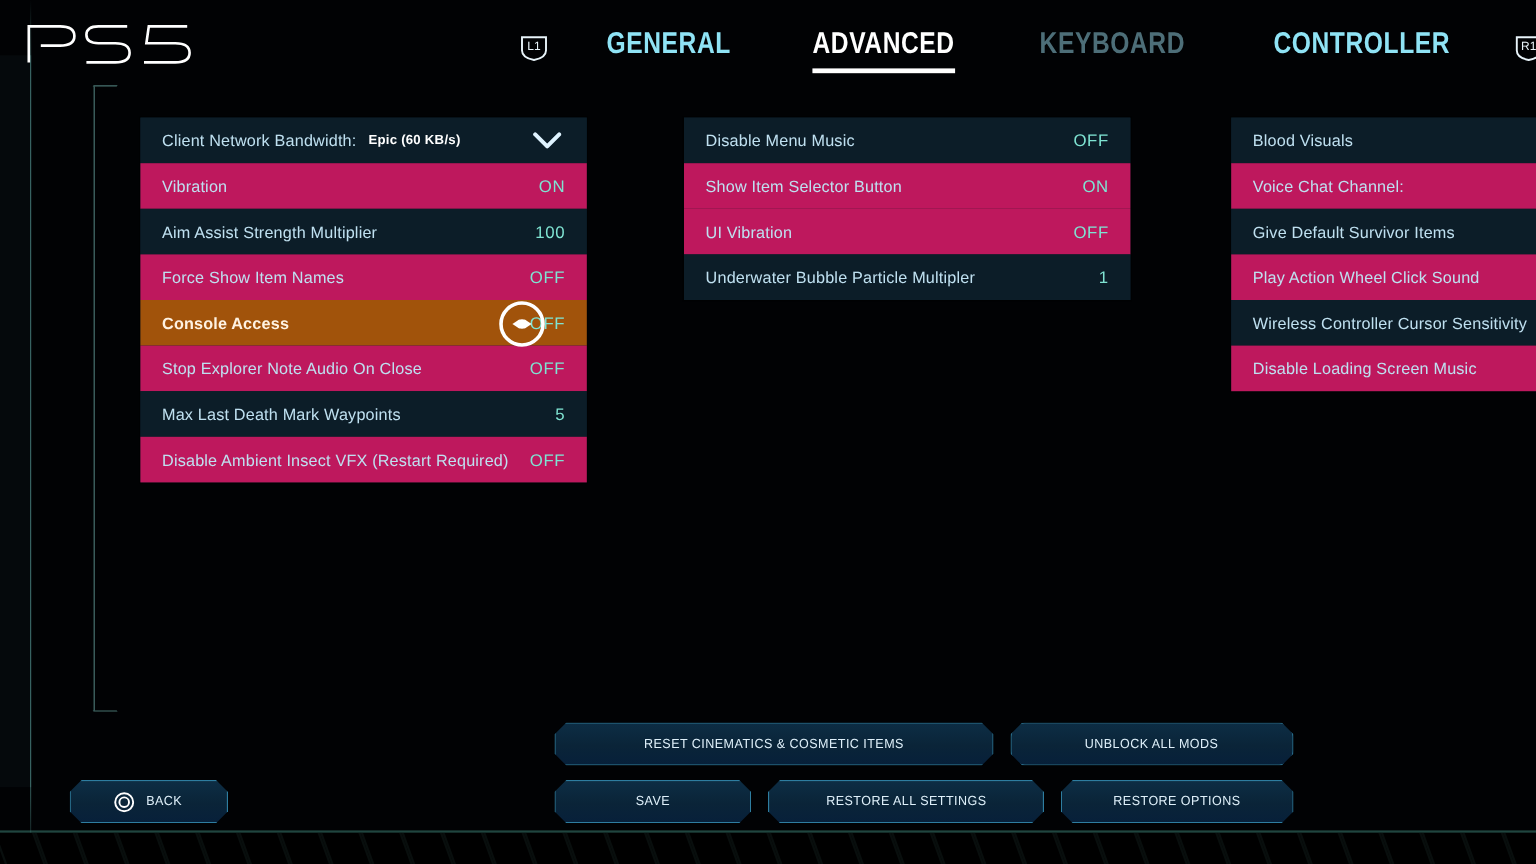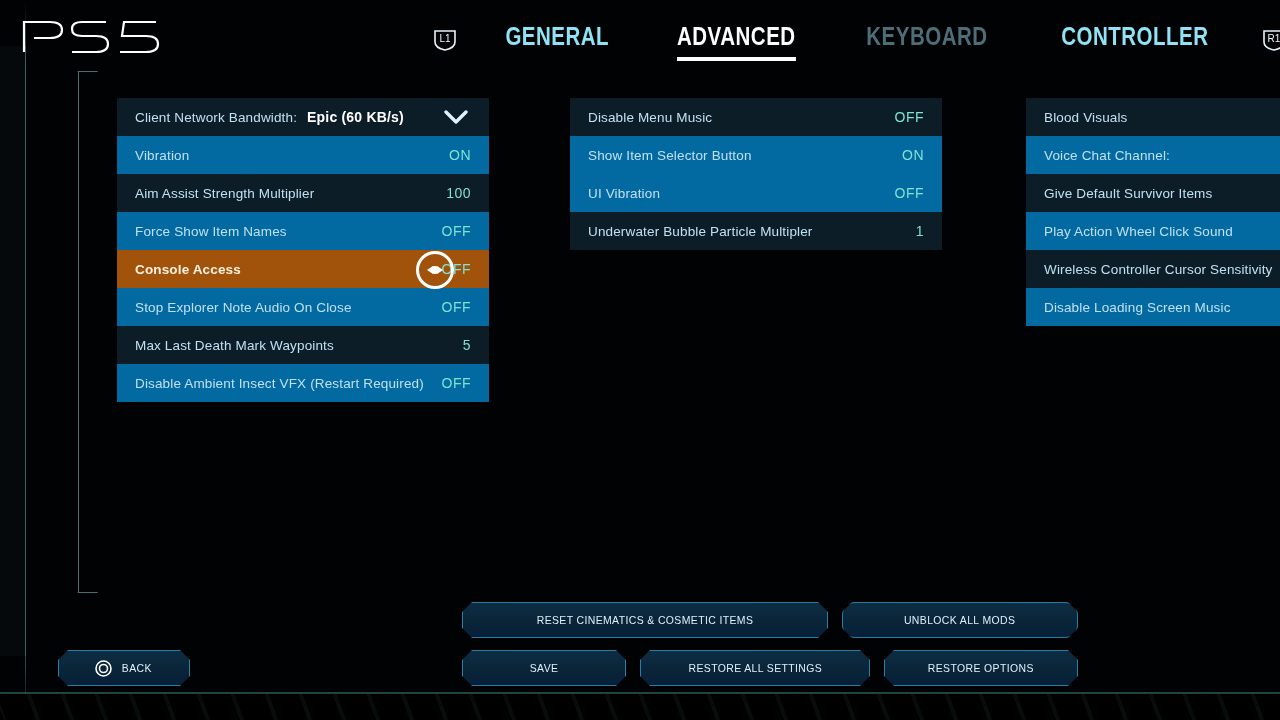--- a/index.html
+++ b/index.html
@@ -93,42 +93,42 @@
   }
   #col1{ left:117px; width:372px; }
   #col2{ left:570px; width:372px; }
   #col3{ left:1026px; width:372px; }
 
   .row{
     position:relative; display:flex; align-items:center;
     padding:0 18px; min-height:38px;
     background:#0c1d28;
   }
-  .row.alt{ background:#0369a1; }
+  .row.alt{ background:#be185d; }
   .row-label{
     flex:1 1 auto; font-size:13.5px; color:#bfe0f0; line-height:15px;
     letter-spacing:.15px;
     font-family:"Liberation Sans", sans-serif;
   }
   .row-label.two{ padding:6px 0; }
   .row-value{
     flex:0 0 auto; font-size:14px; color:#7fe3d2; letter-spacing:.5px;
     text-align:right; min-width:34px;
   }
   .row-value.num{ color:#7fe3d2; }
   .row.selected{ background:#a1530b; }
   .row.selected .row-label{ color:#fff2e2; font-weight:600; }
   .row.selected .row-value{ color:#7fe3d2; }
 
   .chev{
     flex:0 0 auto; width:30px; margin-left:14px; display:flex;
     align-items:center; justify-content:center;
   }
   .dropdown-value{
-    flex:0 0 auto; color:#ffffff; font-size:14px; font-weight:600;
+    flex:0 0 auto; color:#ffffff; font-size:11px; font-weight:600;
     min-width:120px; text-align:left; letter-spacing:.2px;
   }
   .dropdown-value.center{ text-align:center; min-width:130px; }
 
   
   .cursor{
     position:absolute; width:42px; height:42px; pointer-events:none;
     left:414px; top:249px; z-index:40;
   }
 

